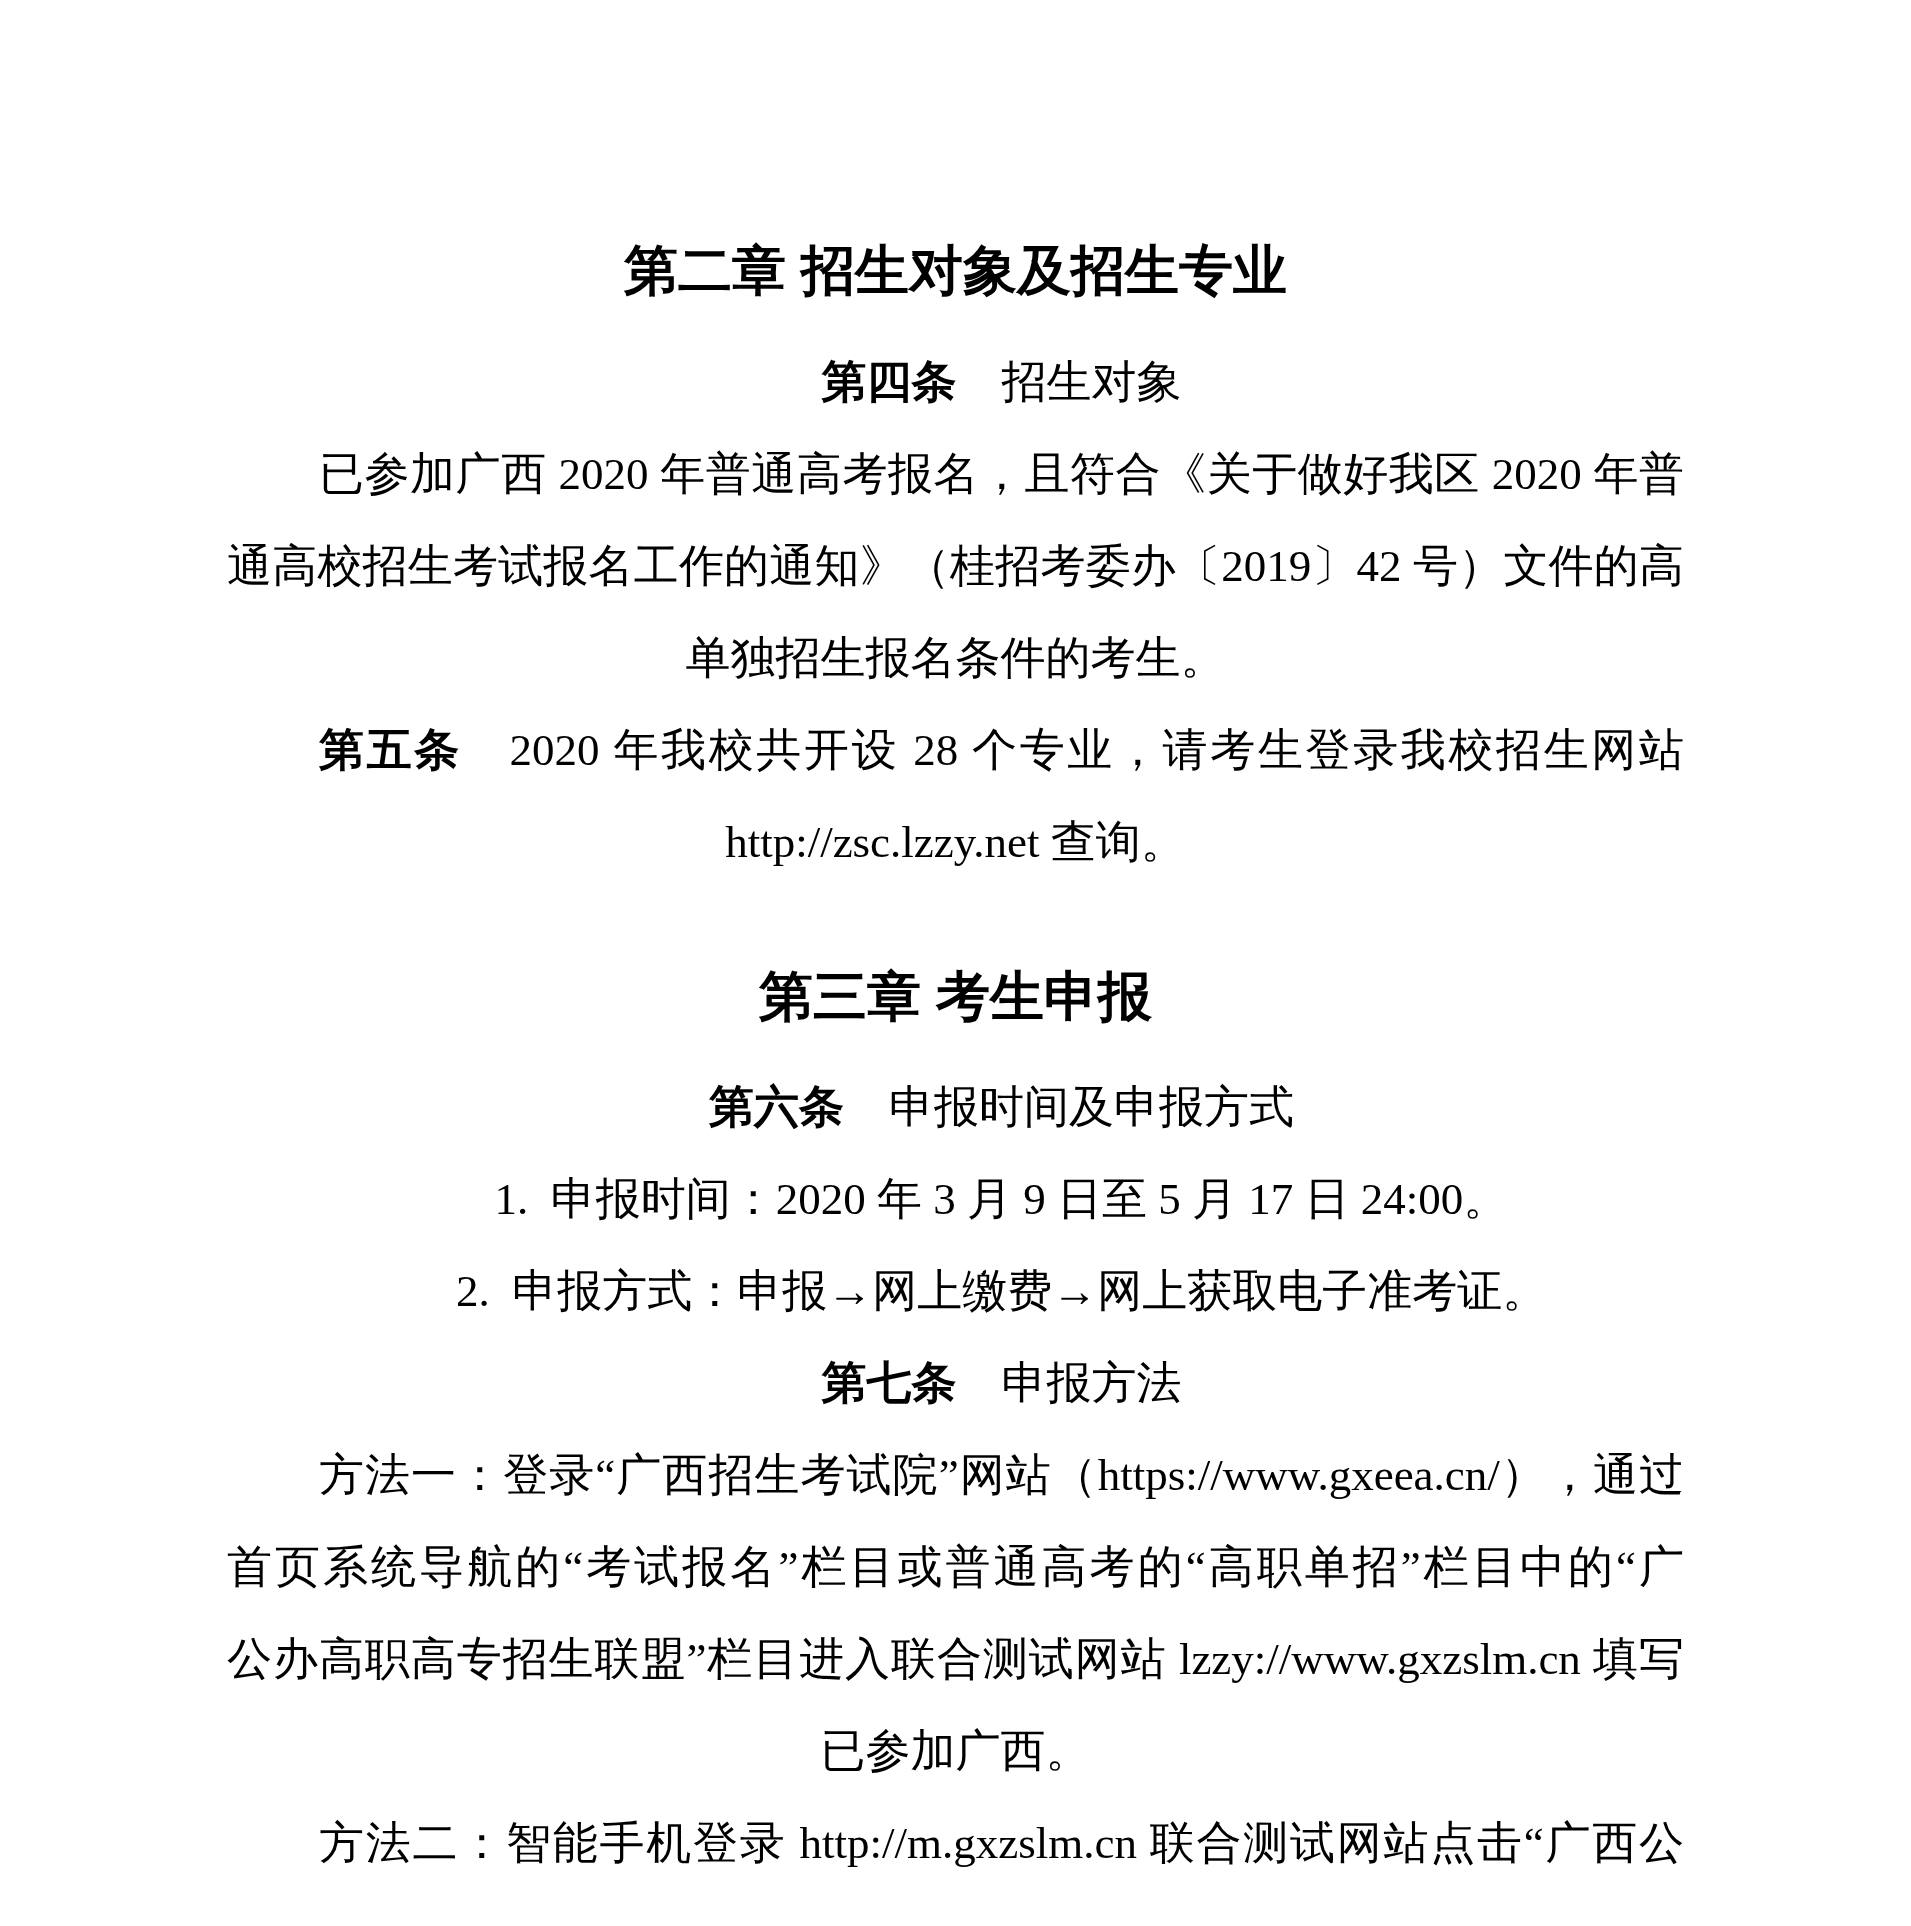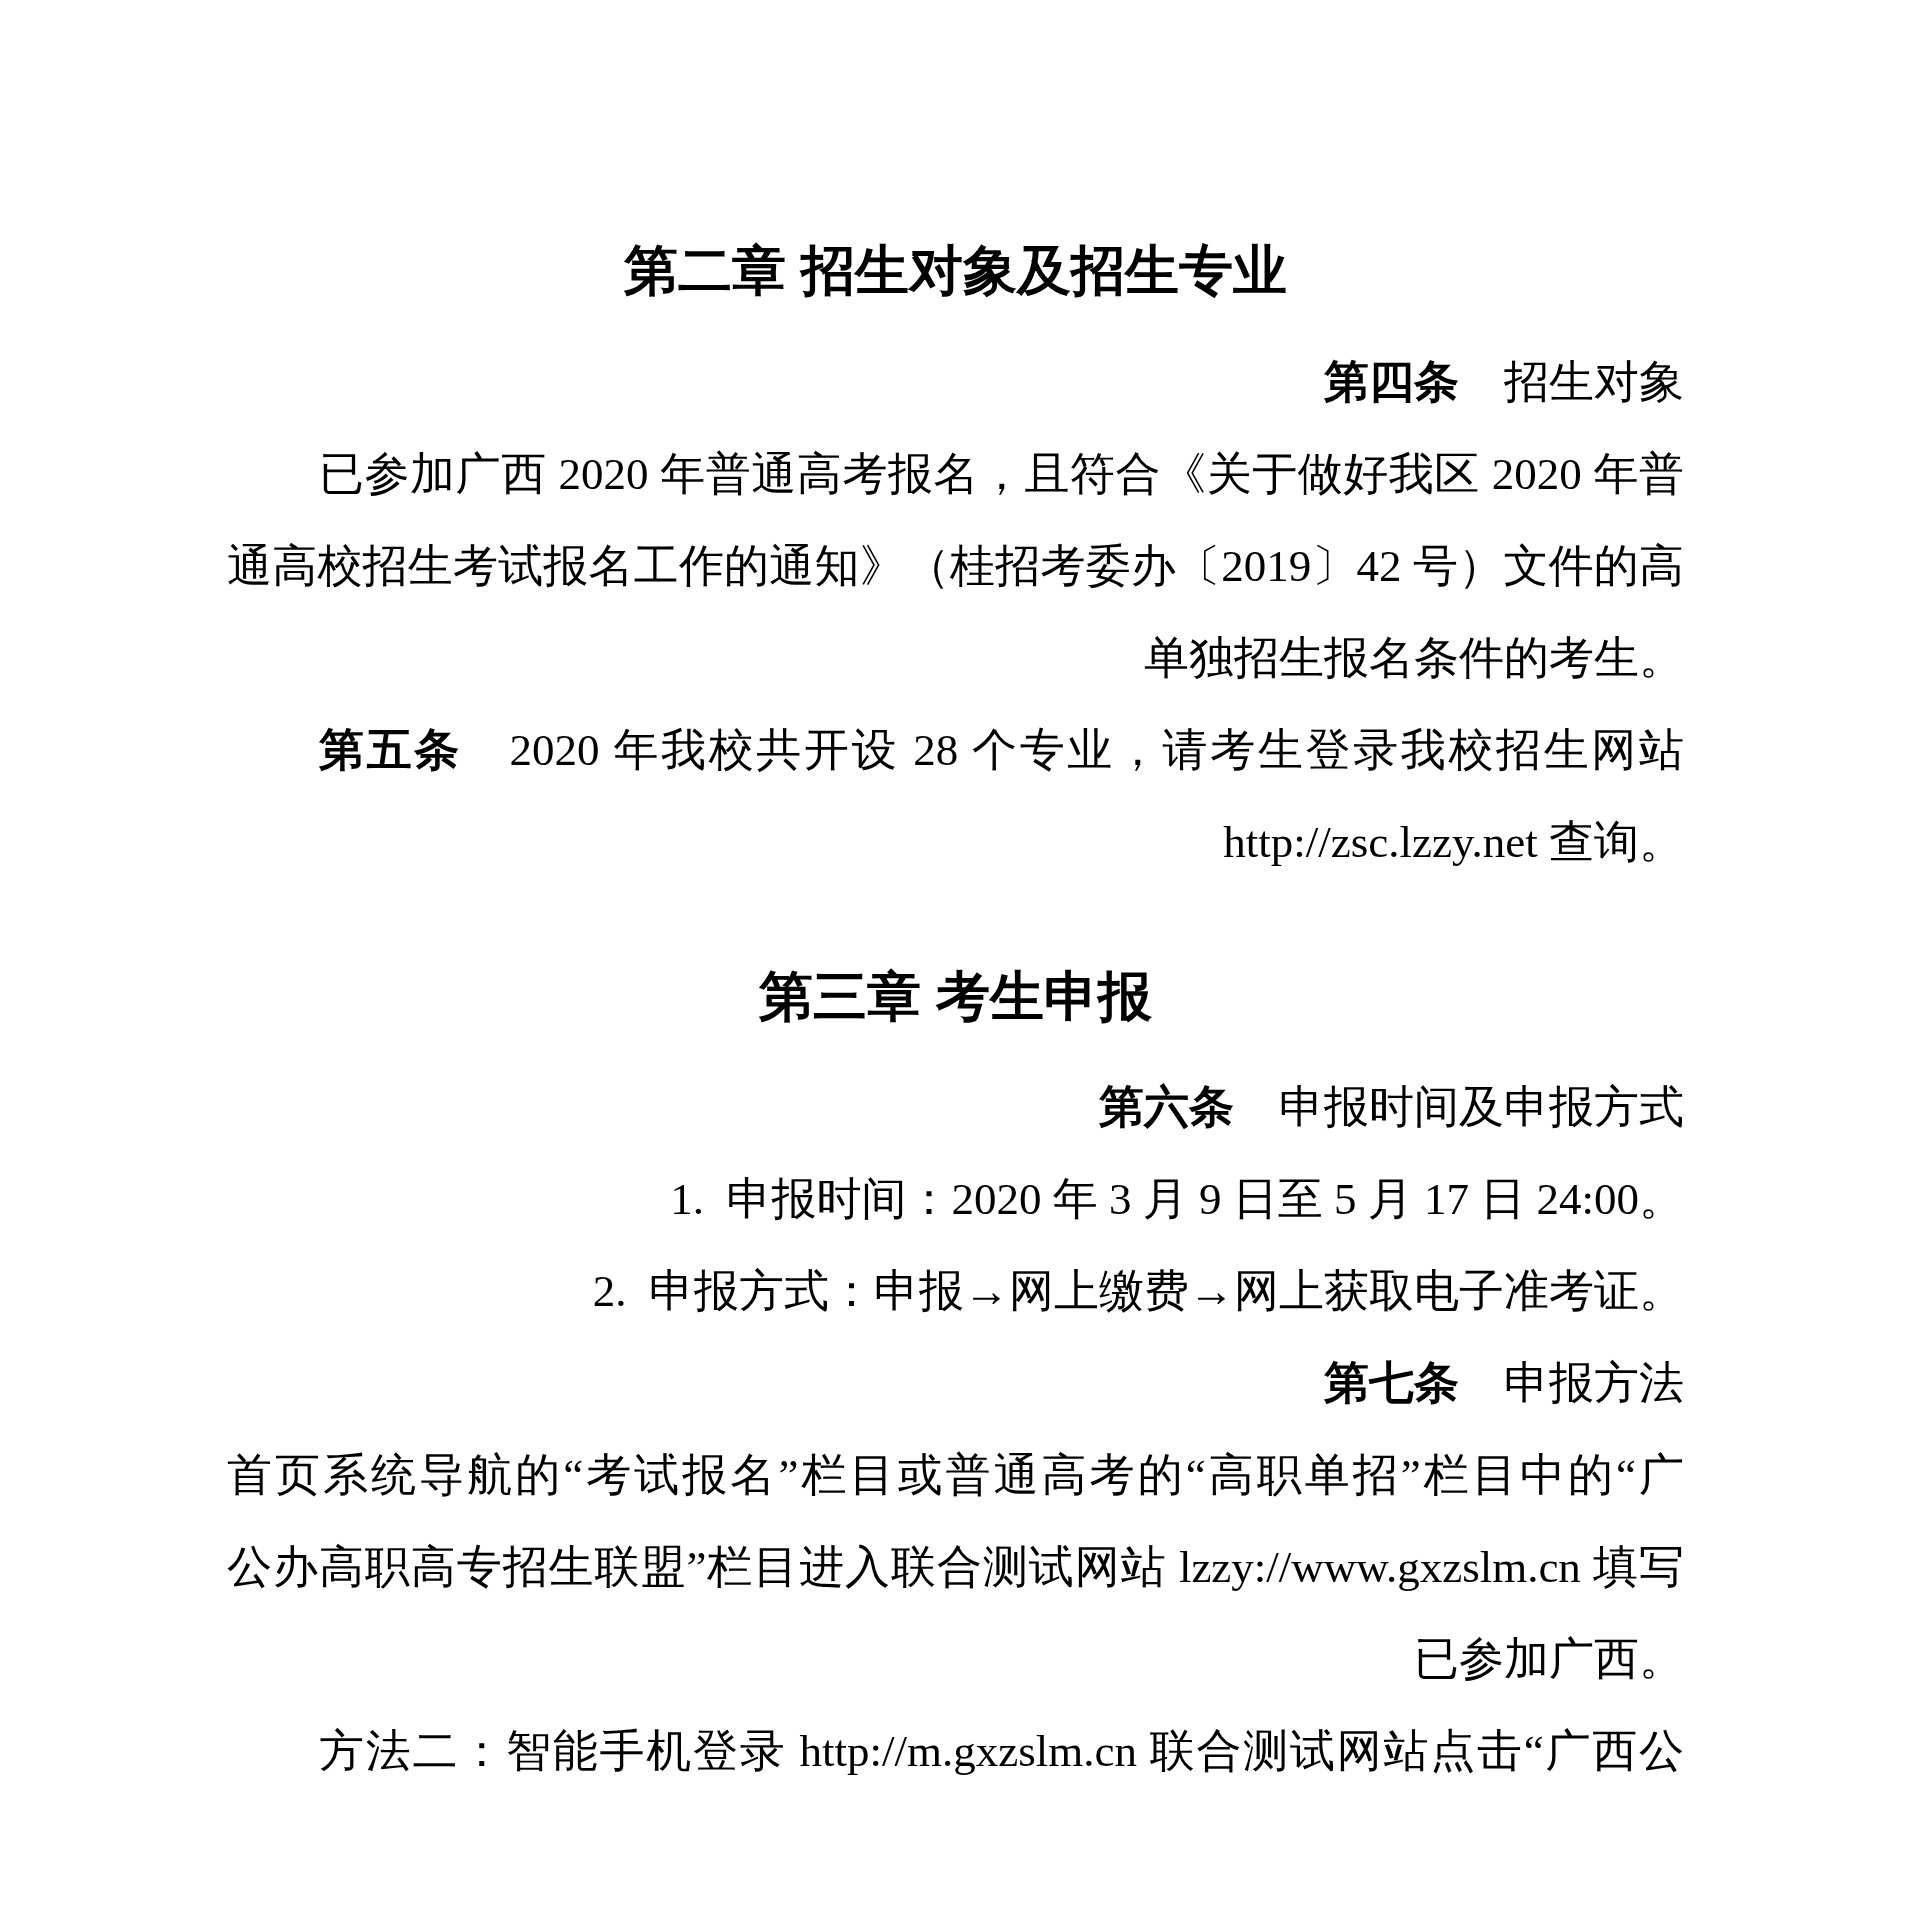--- a/index.html
+++ b/index.html
@@ -31,21 +31,21 @@
     text-align: center;
     margin: 54px 0 11.6px 0;
     white-space: pre-wrap;
   }
   .line {
     font-size: 45px;
     line-height: 92px;
     height: 92px;
     overflow: hidden;
     white-space: pre-wrap;
-    text-align: right;
+    text-align: center;
   }
   .line.indent { text-indent: 92px; }
   .line.fill {
     text-align: justify;
     text-align-last: justify;
   }
   .b {
     font-family: "Liberation Sans", sans-serif;
     font-weight: bold;
   }
@@ -61,20 +61,21 @@
       <div class="line indent fill"><span class="r">已参加广西 2020 年普通高考报名，且符合《关于做好我区 2020 年普</span></div>
       <div class="line fill"><span class="r">通高校招生考试报名工作的通知》（桂招考委办〔2019〕42 号）文件的高职</span></div>
       <div class="line"><span class="r">单独招生报名条件的考生。</span></div>
       <div class="line indent fill"><span class="b">第五条</span><span class="r">　2020 年我校共开设 28 个专业，请考生登录我校招生网站</span></div>
       <div class="line"><span class="r">http://zsc.lzzy.net 查询。</span></div>
       <div class="heading"><span class="b">第三章 考生申报</span></div>
       <div class="line indent"><span class="b">第六条</span><span class="r">　申报时间及申报方式</span></div>
       <div class="line indent"><span class="r">1.  申报时间：2020 年 3 月 9 日至 5 月 17 日 24:00。</span></div>
       <div class="line indent"><span class="r">2.  申报方式：申报→网上缴费→网上获取电子准考证。</span></div>
       <div class="line indent"><span class="b">第七条</span><span class="r">　申报方法</span></div>
+      <div class="line indent fill"><span class="r">方法一：登录“广西招生考试院”网站（https://www.gxeea.cn/），通过</span></div>
       <div class="line fill"><span class="r">首页系统导航的“考试报名”栏目或普通高考的“高职单招”栏目中的“广</span></div>
       <div class="line fill"><span class="r">公办高职高专招生联盟”栏目进入联合测试网站 lzzy://www.gxzslm.cn 填写</span></div>
       <div class="line"><span class="r">已参加广西。</span></div>
       <div class="line indent fill"><span class="r">方法二：智能手机登录 http://m.gxzslm.cn 联合测试网站点击“广西公</span></div>
     </div>
 
 </div>
 
 
 </body></html>

